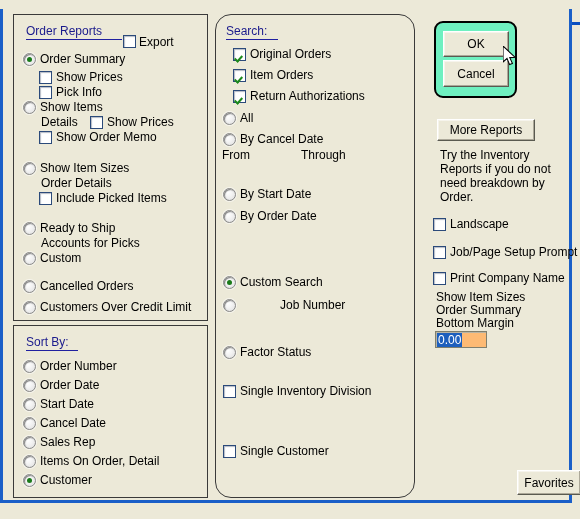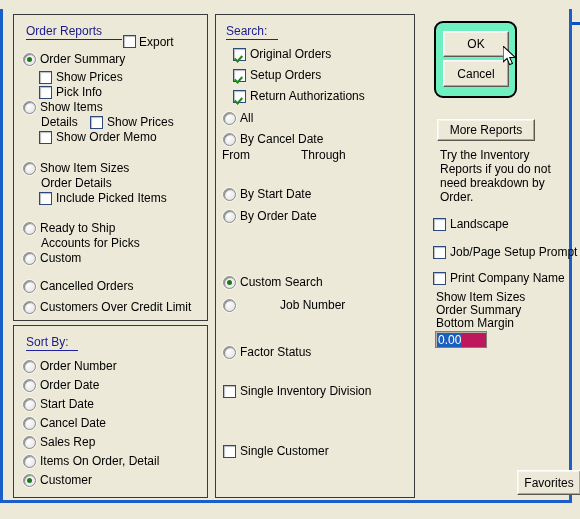--- a/index.html
+++ b/index.html
@@ -158,21 +158,21 @@
   }
 
   .cursor {
     position: absolute;
     width: 14px; height: 21px;
     pointer-events: none;
   }
 
   .txtbox {
     position: absolute;
-    background: #be185d;
+    background: #fdba74;
     border: 1px solid #7f7f6e;
     box-shadow: inset 1px 1px 0 #b8b4a4;
     box-sizing: border-box;
     font-family: "Liberation Sans", sans-serif;
     font-size: 12px;
     color: #000;
     display: flex;
     align-items: center;
     padding-left: 1px;
   }
@@ -264,32 +264,32 @@
       <div class="radio" style="left:9px; top:110px;"></div>
       <div class="lbl" style="left:26px; top:109px;">Sales Rep</div>
 
       <div class="radio" style="left:9px; top:129px;"></div>
       <div class="lbl" style="left:26px; top:128px;">Items On Order, Detail</div>
 
       <div class="radio on" style="left:9px; top:148px;"></div>
       <div class="lbl" style="left:26px; top:147px;">Customer</div>
     </div>
 
-    <div class="panel" style="left:212px; top:5px; width:200px; height:484px;">
+    <div class="panel" style="left:212px; top:5px; width:200px; height:484px;border-radius:16px;">
 
       <div class="grouptitle" style="left:10px; top:9px;">
         <span>Search:</span>
         <span class="rule" style="width:52px;"></span>
       </div>
 
       <div class="checkbox on" style="left:17px; top:33px;"></div>
       <div class="lbl" style="left:34px; top:32px;">Original Orders</div>
 
       <div class="checkbox on" style="left:17px; top:54px;"></div>
-      <div class="lbl" style="left:34px; top:53px;">Setup Orders</div>
+      <div class="lbl" style="left:34px; top:53px;">Item Orders</div>
 
       <div class="checkbox on" style="left:17px; top:75px;"></div>
       <div class="lbl" style="left:34px; top:74px;">Return Authorizations</div>
 
       <div class="radio" style="left:7px; top:97px;"></div>
       <div class="lbl" style="left:24px; top:96px;">All</div>
 
       <div class="radio" style="left:7px; top:118px;"></div>
       <div class="lbl" style="left:24px; top:117px;">By Cancel Date</div>
 

